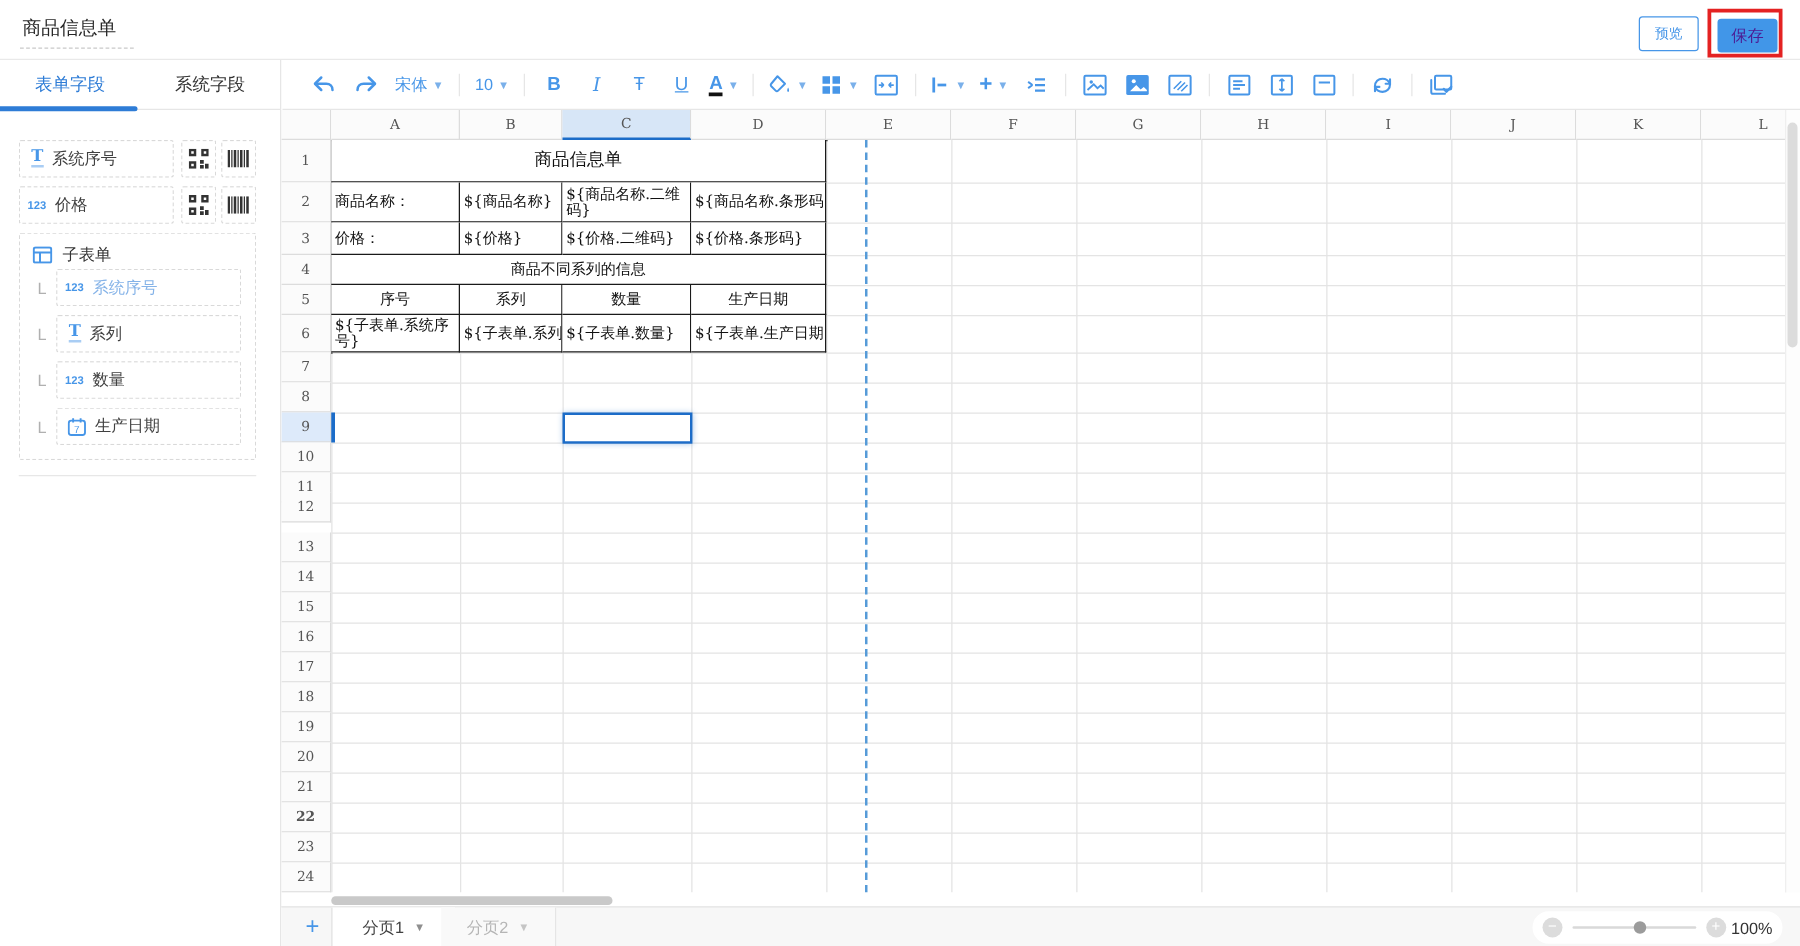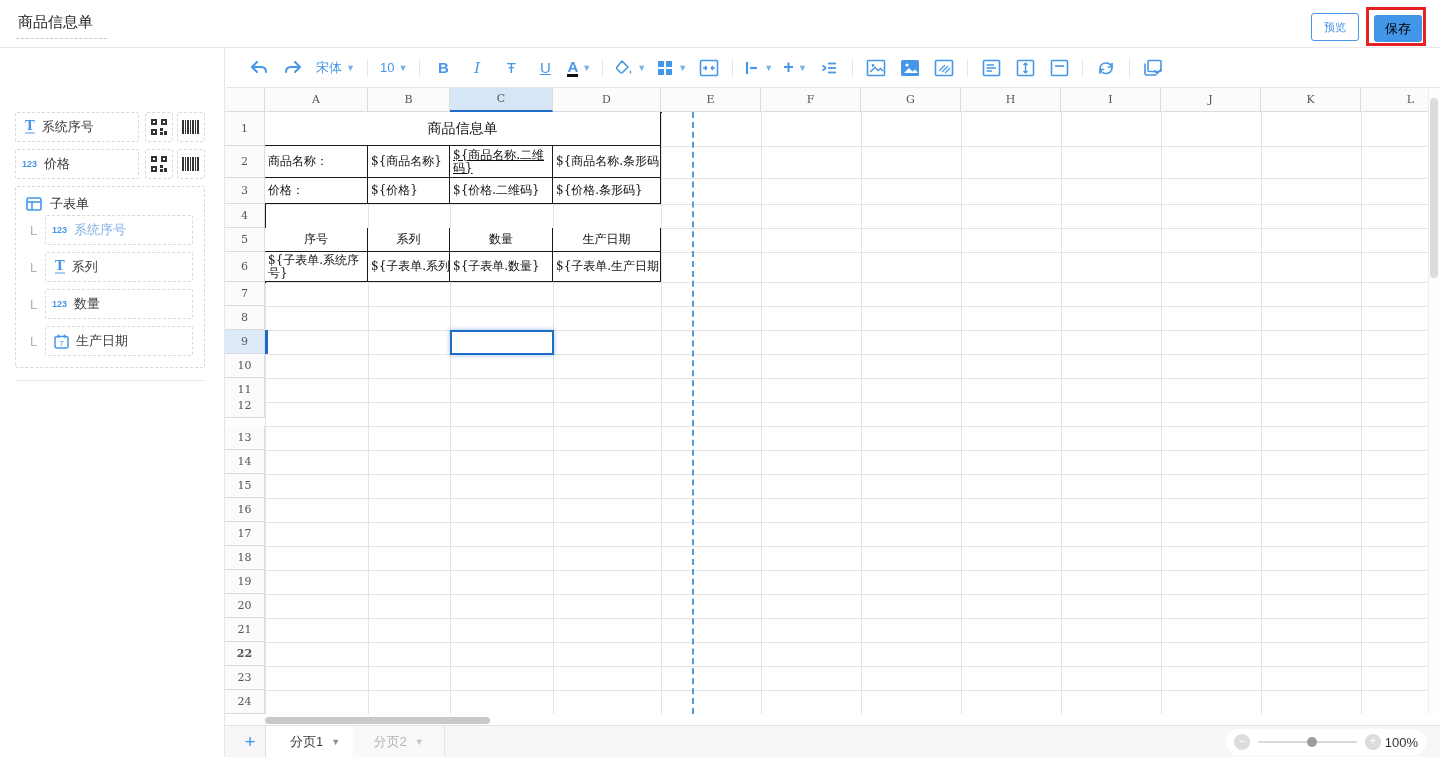--- a/index.html
+++ b/index.html
@@ -11,21 +11,21 @@
   .topbar { position:absolute; left:0; top:0; width:1440px; height:48px; background:#fff;
     border-bottom:1px solid #e9e9e9; z-index:30; }
   .doc-title { position:absolute; left:16px; top:13px; font-size:15px; color:#262626;
     padding:0 14px 6px 2px; border-bottom:1px dashed #c9c9c9; }
   .btn-preview { position:absolute; left:1311px; top:13px; width:48px; height:28px;
     background:#fff; border:1px solid #4796e8; border-radius:3px; color:#4796e8;
     font-size:11px; text-align:center; line-height:26px; cursor:pointer; }
   .red-frame { position:absolute; left:1366px; top:7px; width:60px; height:39px;
     border:3px solid #e42222; z-index:31; }
   .btn-save { position:absolute; left:5px; top:5px; width:48px; height:27px;
-    background:#4196e8; border:none; border-radius:3px; color:#000000; font-size:13px;
+    background:#4196e8; border:none; border-radius:3px; color:#4c1d95; font-size:13px;
     text-align:center; line-height:27px; cursor:pointer; }
 
   
   .sidebar { position:absolute; left:0; top:48px; width:225px; height:709px;
     background:#fff; border-right:1px solid #e6e6e6; z-index:20; }
   .side-tabs { position:absolute; left:0; top:0; width:100%; height:40px;
     border-bottom:1px solid #e6e6e6; display:flex; }
   .side-tab { width:112px; height:40px; line-height:39px; text-align:center; font-size:14px;
     color:#333; cursor:pointer; position:relative; }
   .side-tab.active { color:#2e7cd6; }
@@ -121,20 +121,24 @@
 
   <div class="topbar">
     <div class="doc-title">商品信息单</div>
     <div class="btn-preview">预览</div>
     <div class="red-frame">
       <div class="btn-save">保存</div>
     </div>
   </div>
 
   <div class="sidebar">
+    <div class="side-tabs">
+      <div class="side-tab active">表单字段</div>
+      <div class="side-tab">系统字段</div>
+    </div>
 
     <div class="f-box" style="left:15px;top:64px;width:124px;height:30px;">
       <span class="t-glyph">T</span>
       <span class="f-label">系统序号</span>
     </div>
     <div class="mini-box" style="left:145px;top:64px;">
       <svg width="16" height="16" viewBox="0 0 16 16">
           <g fill="#333">
             <rect x="0" y="0" width="6" height="6"></rect>
             <rect x="10" y="0" width="6" height="6"></rect>
@@ -445,26 +449,27 @@
       <div class="hdr-cell" style="left: 0px; top: 482px; width: 40px; height: 24px; line-height: 23px;">19</div>
       <div class="hdr-cell" style="left: 0px; top: 506px; width: 40px; height: 24px; line-height: 23px;">20</div>
       <div class="hdr-cell" style="left: 0px; top: 530px; width: 40px; height: 24px; line-height: 23px;">21</div>
       <div class="hdr-cell" style="left: 0px; top: 554px; width: 40px; height: 24px; line-height: 23px; font-weight: bold;">22</div>
       <div class="hdr-cell" style="left: 0px; top: 578px; width: 40px; height: 24px; line-height: 23px;">23</div>
       <div class="hdr-cell" style="left: 0px; top: 602px; width: 40px; height: 24px; line-height: 23px;">24</div>
       <div class="tbl-frame" style="left: 40px; top: 24px; width: 397px; height: 171px; pointer-events: none;"></div>
       <div class="tcell center title" style="left: 40px; top: 24px; width: 396px; height: 34px;">商品信息单</div>
       <div class="tcell" style="left: 40px; top: 58px; width: 103px; height: 32px;">商品名称：</div>
       <div class="tcell" style="left: 143px; top: 58px; width: 82px; height: 32px;">${商品名称}</div>
-      <div class="tcell wrap" style="left: 225px; top: 58px; width: 103px; height: 32px; text-decoration: underline;">${商品名称.二维码}</div>
+      <div class="tcell wrap" style="left: 225px; top: 58px; width: 103px; height: 32px;">${商品名称.二维码}</div>
       <div class="tcell" style="left: 328px; top: 58px; width: 108px; height: 32px;">${商品名称.条形码}</div>
       <div class="tcell" style="left: 40px; top: 90px; width: 103px; height: 26px;">价格：</div>
       <div class="tcell" style="left: 143px; top: 90px; width: 82px; height: 26px;">${价格}</div>
       <div class="tcell" style="left: 225px; top: 90px; width: 103px; height: 26px;">${价格.二维码}</div>
       <div class="tcell" style="left: 328px; top: 90px; width: 108px; height: 26px;">${价格.条形码}</div>
+      <div class="tcell center" style="left: 40px; top: 116px; width: 396px; height: 24px;">商品不同系列的信息</div>
       <div class="tcell center" style="left: 40px; top: 140px; width: 103px; height: 24px;">序号</div>
       <div class="tcell center" style="left: 143px; top: 140px; width: 82px; height: 24px;">系列</div>
       <div class="tcell center" style="left: 225px; top: 140px; width: 103px; height: 24px;">数量</div>
       <div class="tcell center" style="left: 328px; top: 140px; width: 108px; height: 24px;">生产日期</div>
       <div class="tcell wrap" style="left: 40px; top: 164px; width: 103px; height: 30px;">${子表单.系统序号}</div>
       <div class="tcell" style="left: 143px; top: 164px; width: 82px; height: 30px;">${子表单.系列}</div>
       <div class="tcell" style="left: 225px; top: 164px; width: 103px; height: 30px;">${子表单.数量}</div>
       <div class="tcell" style="left: 328px; top: 164px; width: 108px; height: 30px;">${子表单.生产日期}</div>
       <div class="page-line" style="left: 467px; top: 24px; width: 0px; height: 602px;"></div>
       <div class="row-mark" style="left: 40px; top: 242px; width: 3px; height: 24px;"></div>

